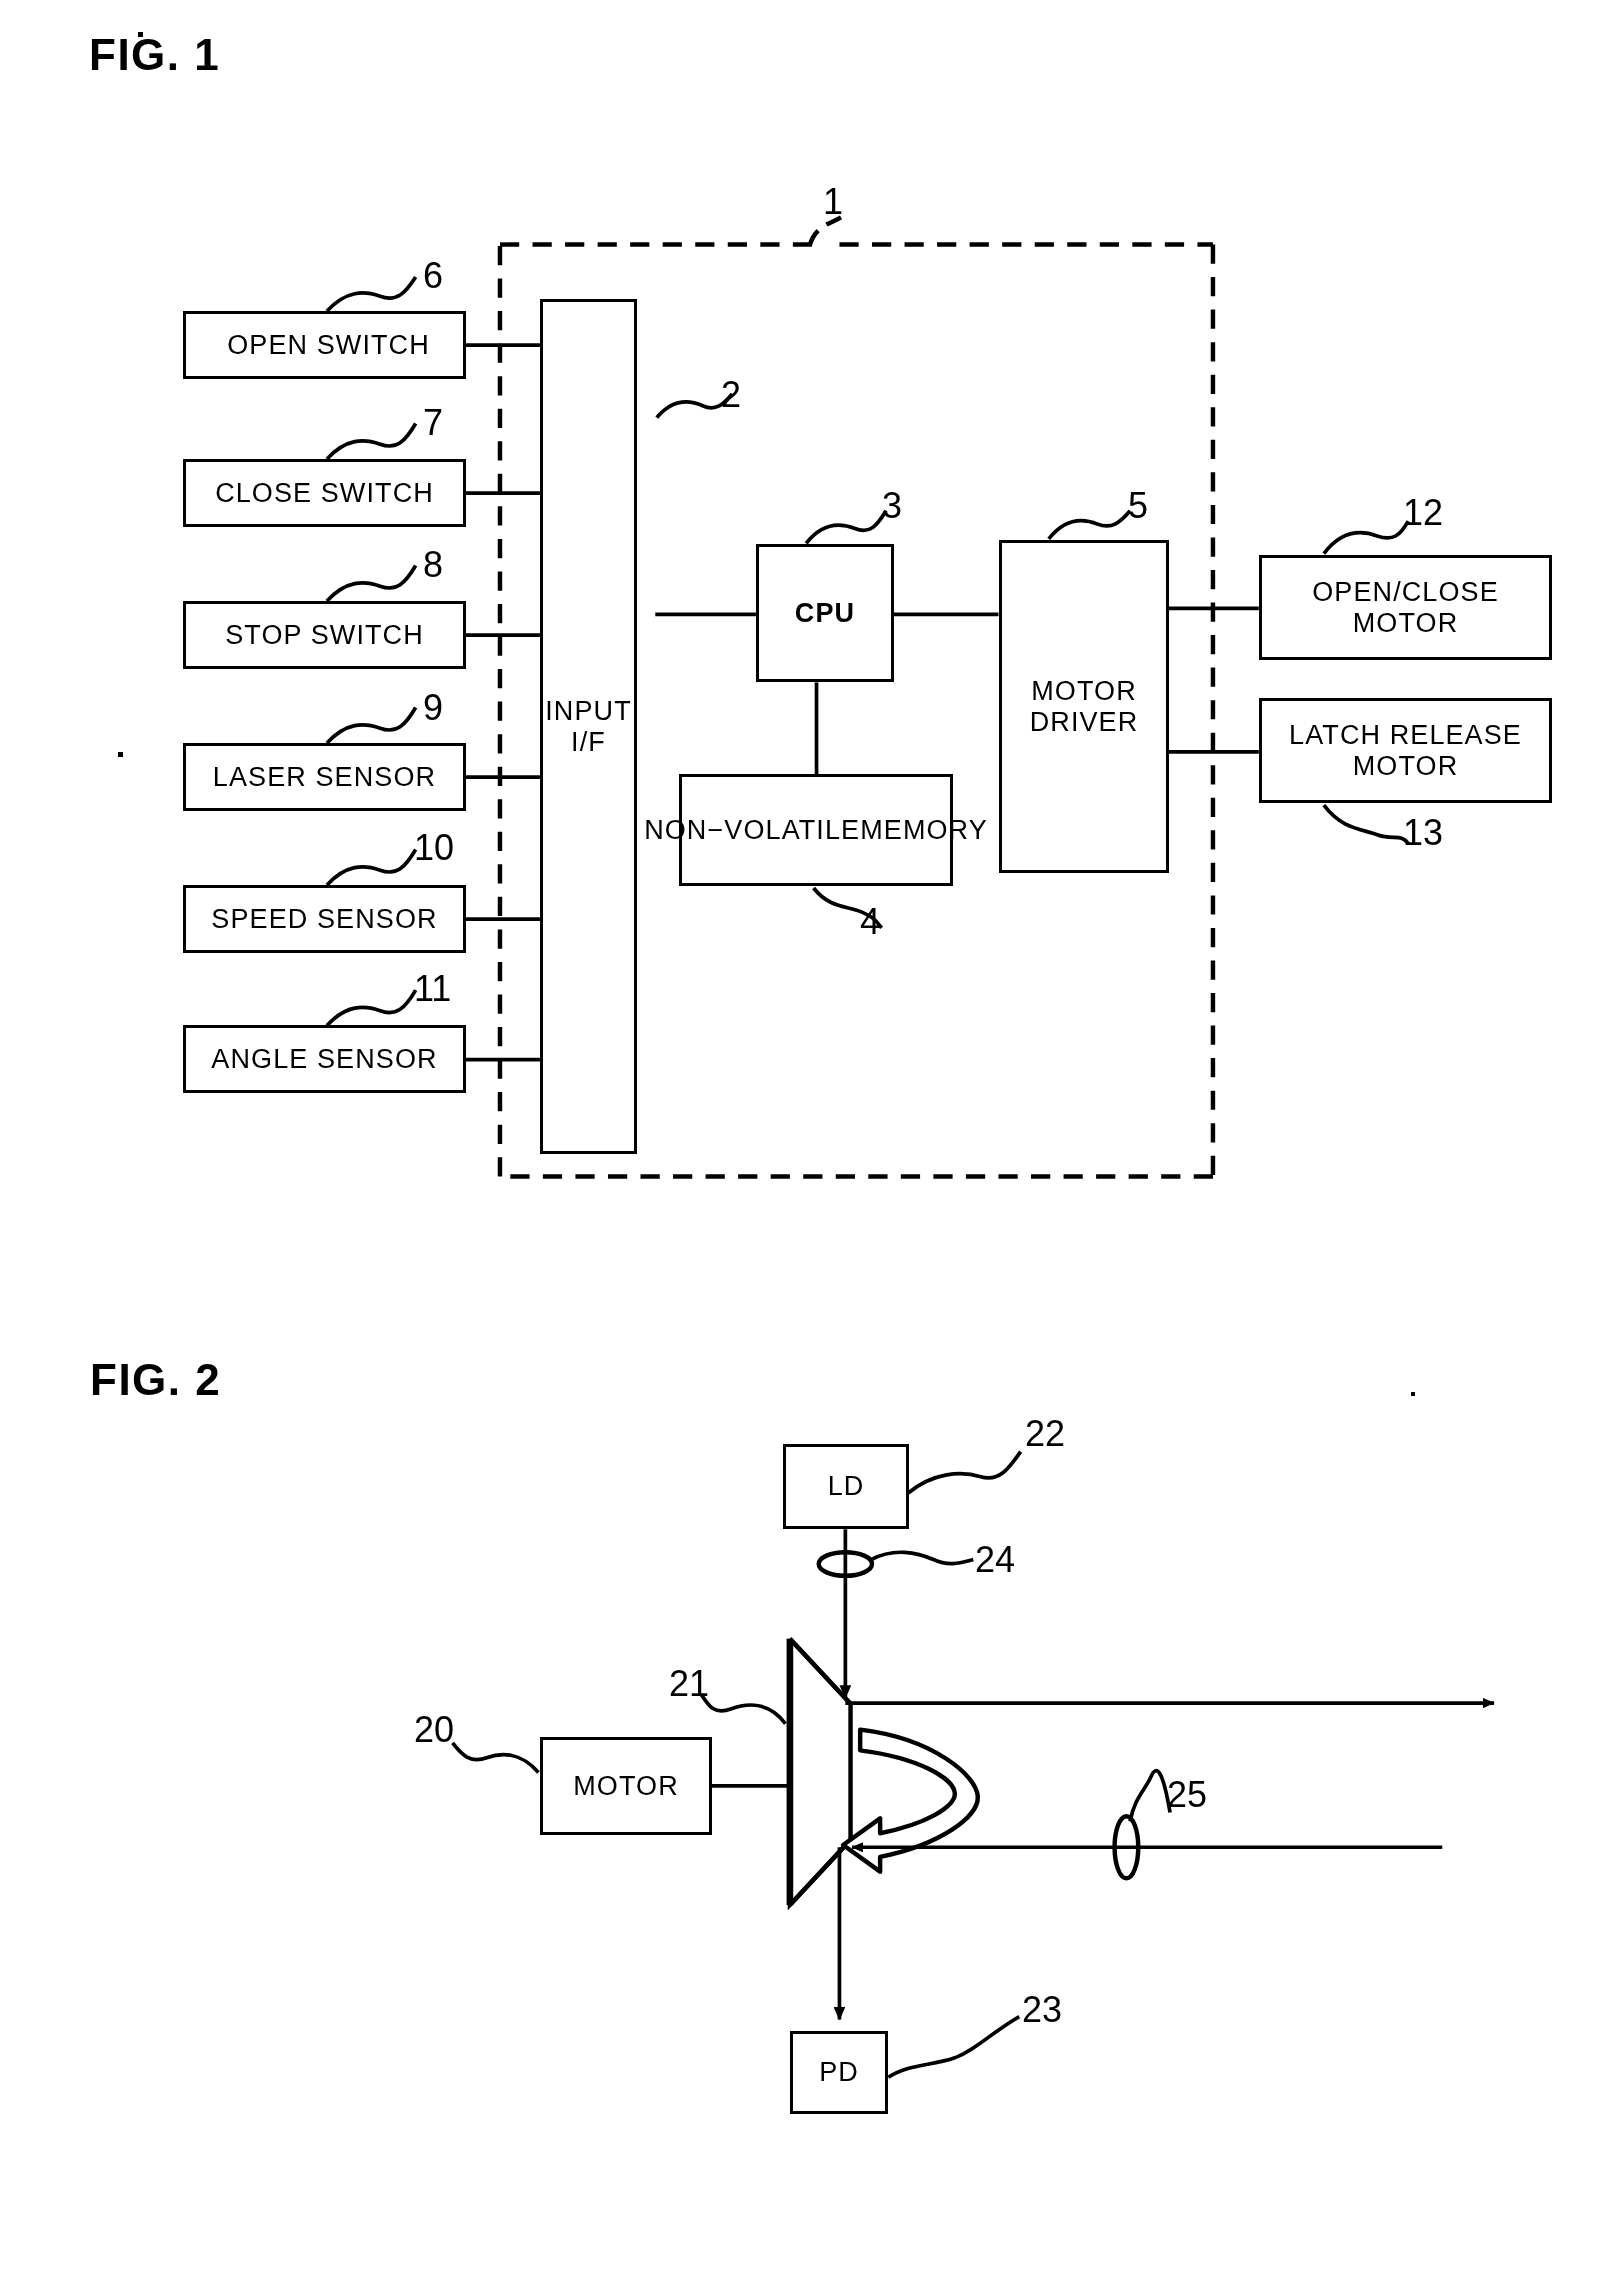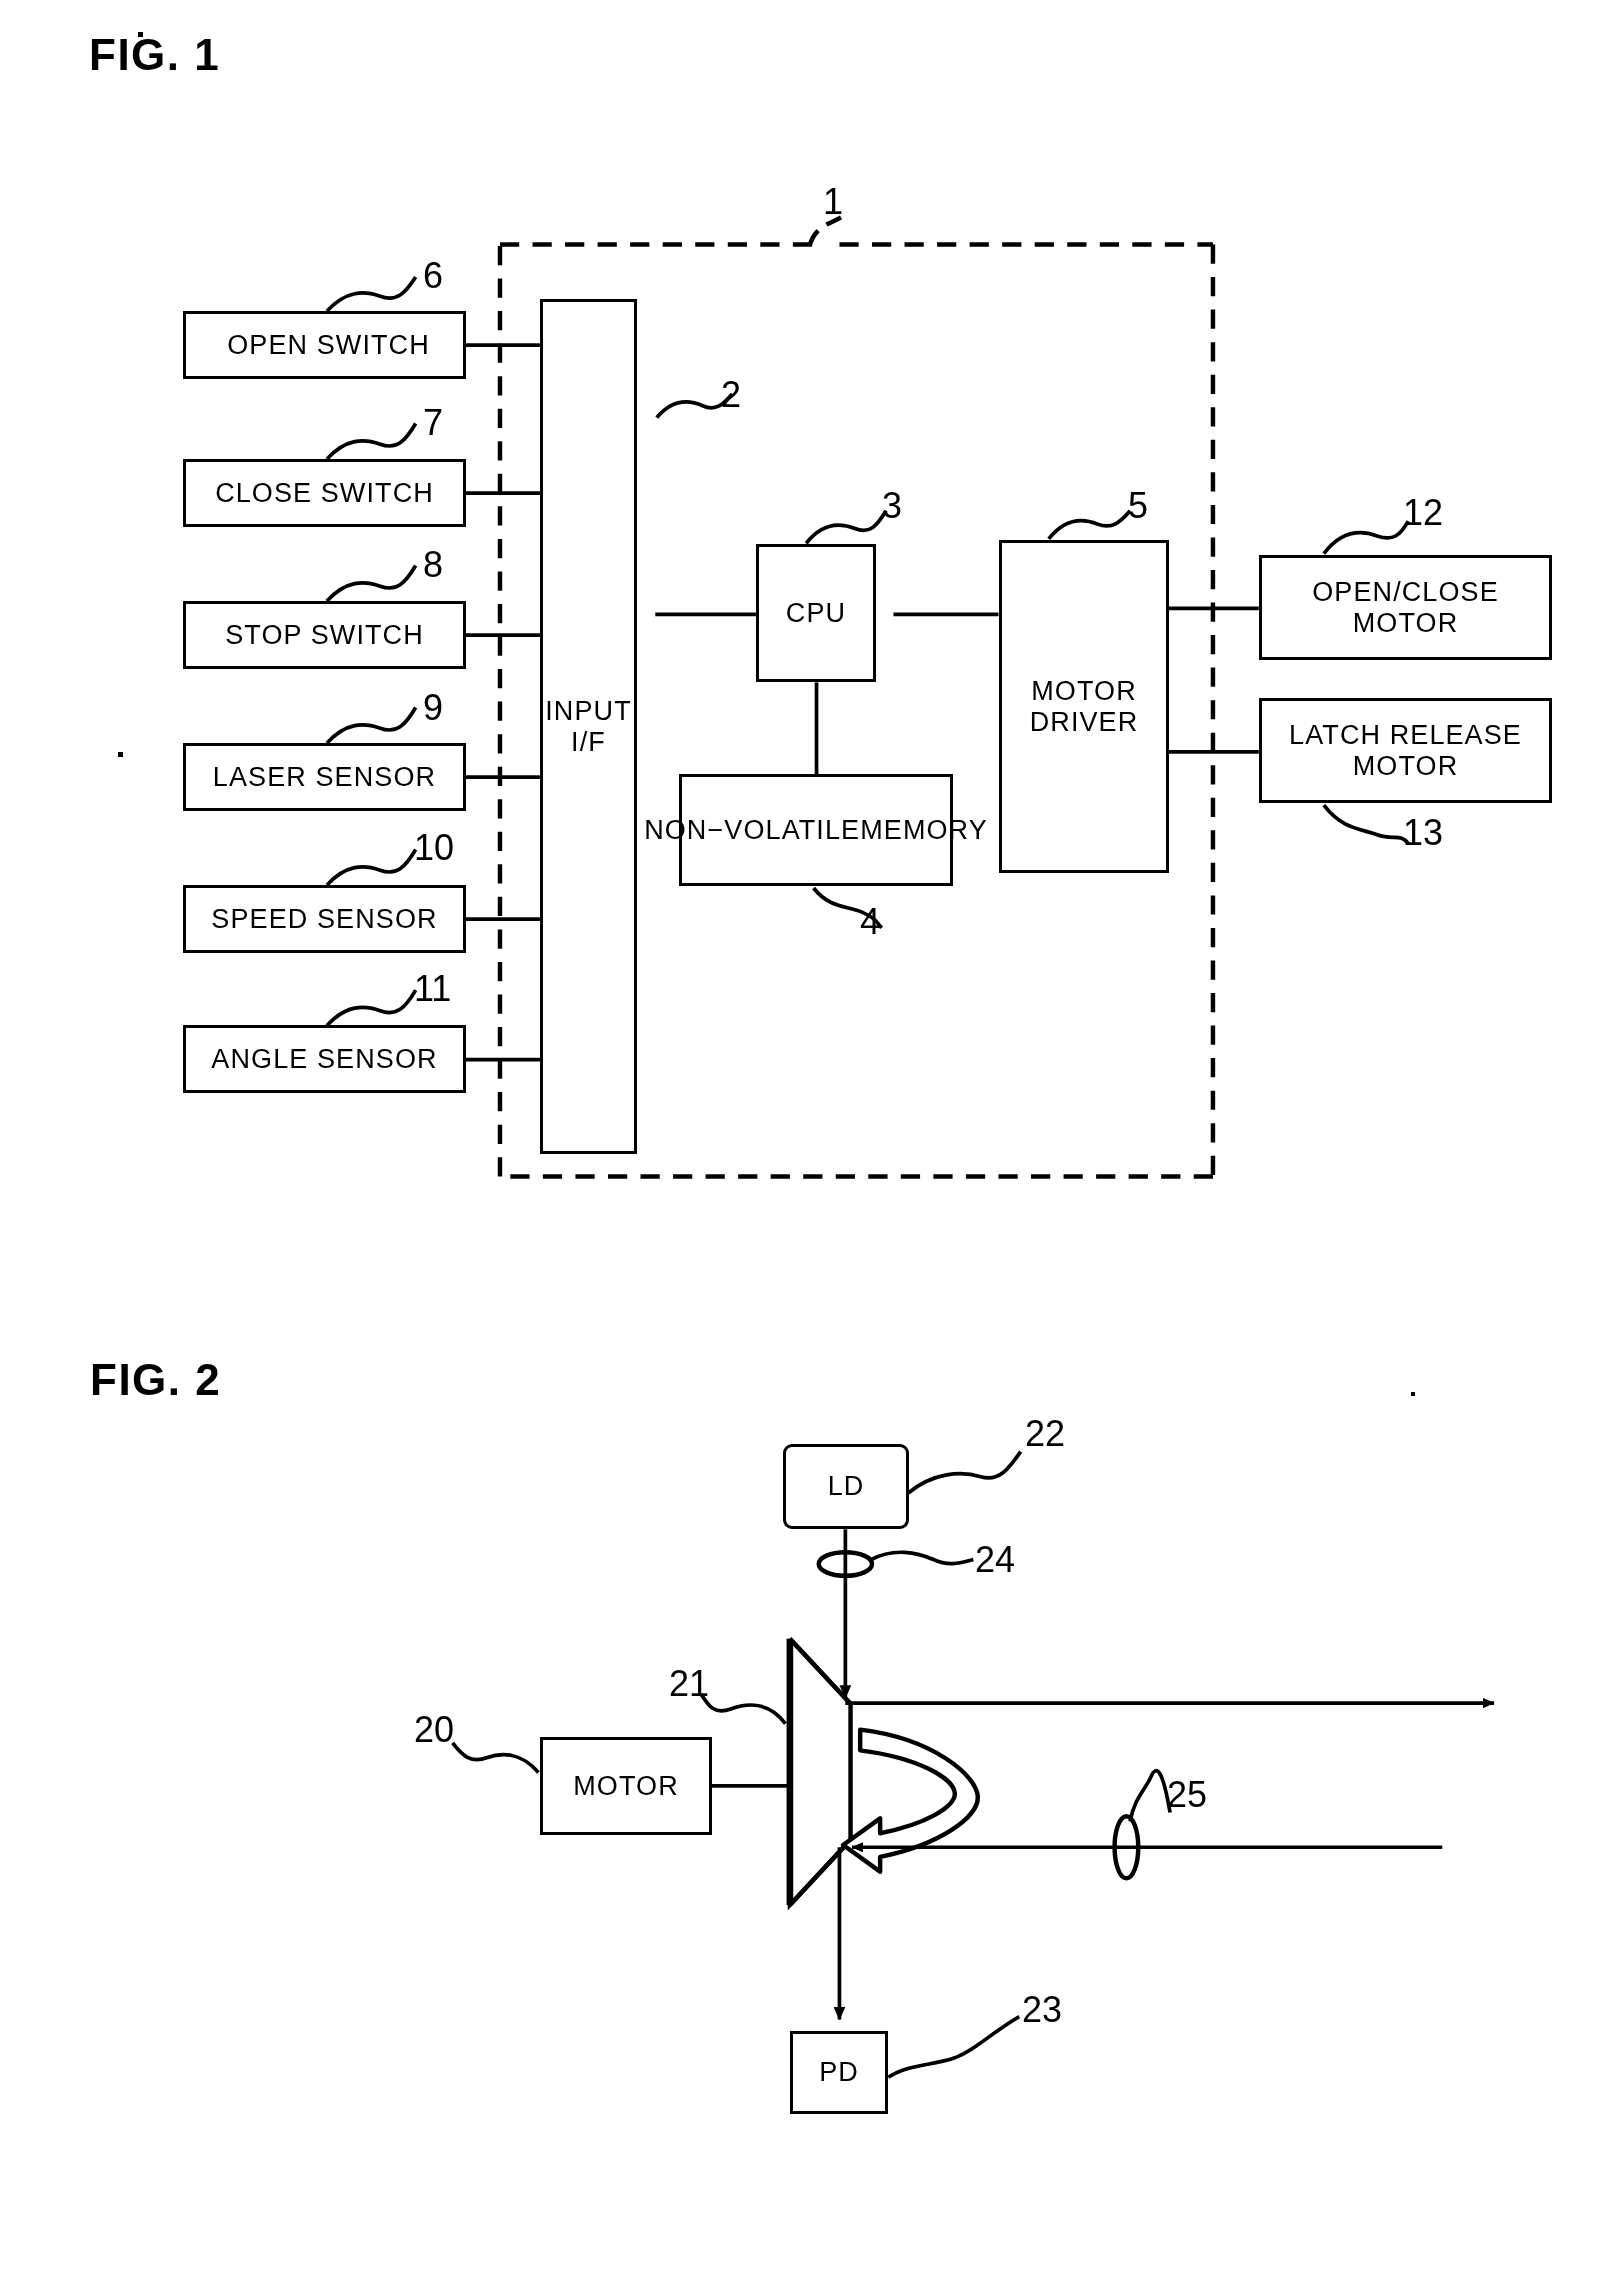--- a/index.html
+++ b/index.html
@@ -86,21 +86,21 @@
 
   <div class="blk" style="left:183px; top:1025px; width:283px; height:68px;">
     <span>ANGLE SENSOR</span>
   </div>
 
   <div class="blk" style="left:540px; top:299px; width:97px; height:855px; flex-direction:column; justify-content:center;">
     <span>INPUT</span>
     <span>I/F</span>
   </div>
 
-  <div class="blk" style="left:756px; top:544px; width:120px; height:138px;">
+  <div class="blk" style="left:756px; top:544px; width:138px; height:138px;font-weight:bold;">
     <span>CPU</span>
   </div>
 
   <div class="blk" style="left:679px; top:774px; width:274px; height:112px; flex-direction:row;">
     <span>NON−VOLATILE</span>
     <span>MEMORY</span>
   </div>
 
   <div class="blk" style="left:999px; top:540px; width:170px; height:333px; flex-direction:column;">
     <span>MOTOR</span>
@@ -126,21 +126,21 @@
   <div class="ref" style="left:414px;  top:968px;">11</div>
   <div class="ref" style="left:721px;  top:374px;">2</div>
   <div class="ref" style="left:882px; top:485px;">3</div>
   <div class="ref" style="left:860px; top:901px;">4</div>
   <div class="ref" style="left:1128px; top:485px;">5</div>
   <div class="ref" style="left:1403px; top:492px;">12</div>
   <div class="ref" style="left:1403px; top:812px;">13</div>
 
   <div class="fig-title" style="left:90px; top:1355px;">FIG. 2</div>
 
-  <div class="blk" style="left:783px; top:1444px; width:126px; height:85px;border-radius:9px;">
+  <div class="blk" style="left:783px; top:1444px; width:126px; height:85px;">
     <span>LD</span>
   </div>
 
   <div class="blk" style="left:540px; top:1737px; width:172px; height:98px;">
     <span>MOTOR</span>
   </div>
 
   <div class="blk" style="left:790px; top:2031px; width:98px; height:83px;">
     <span>PD</span>
   </div>

